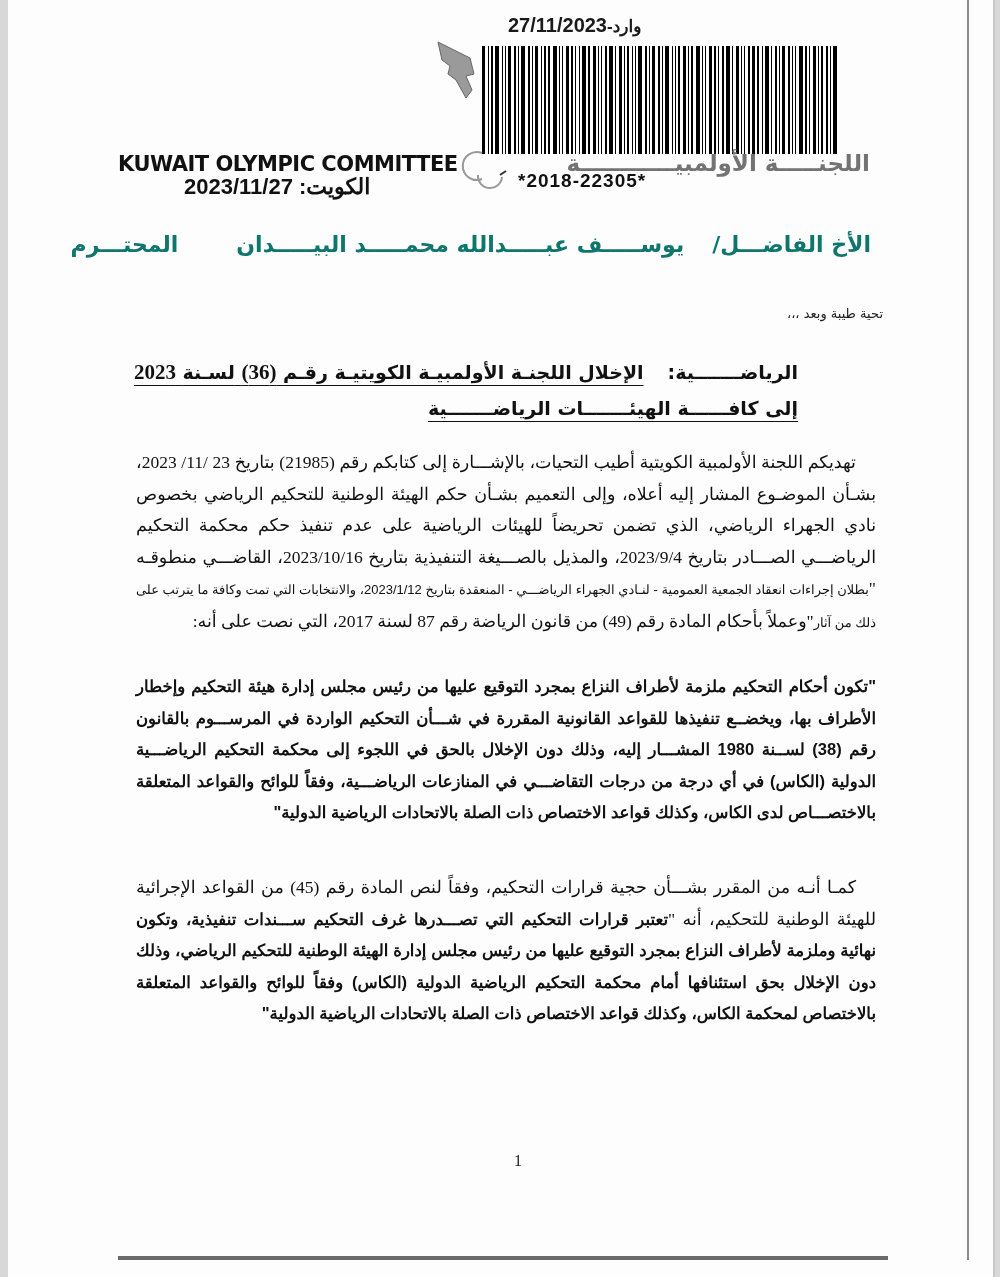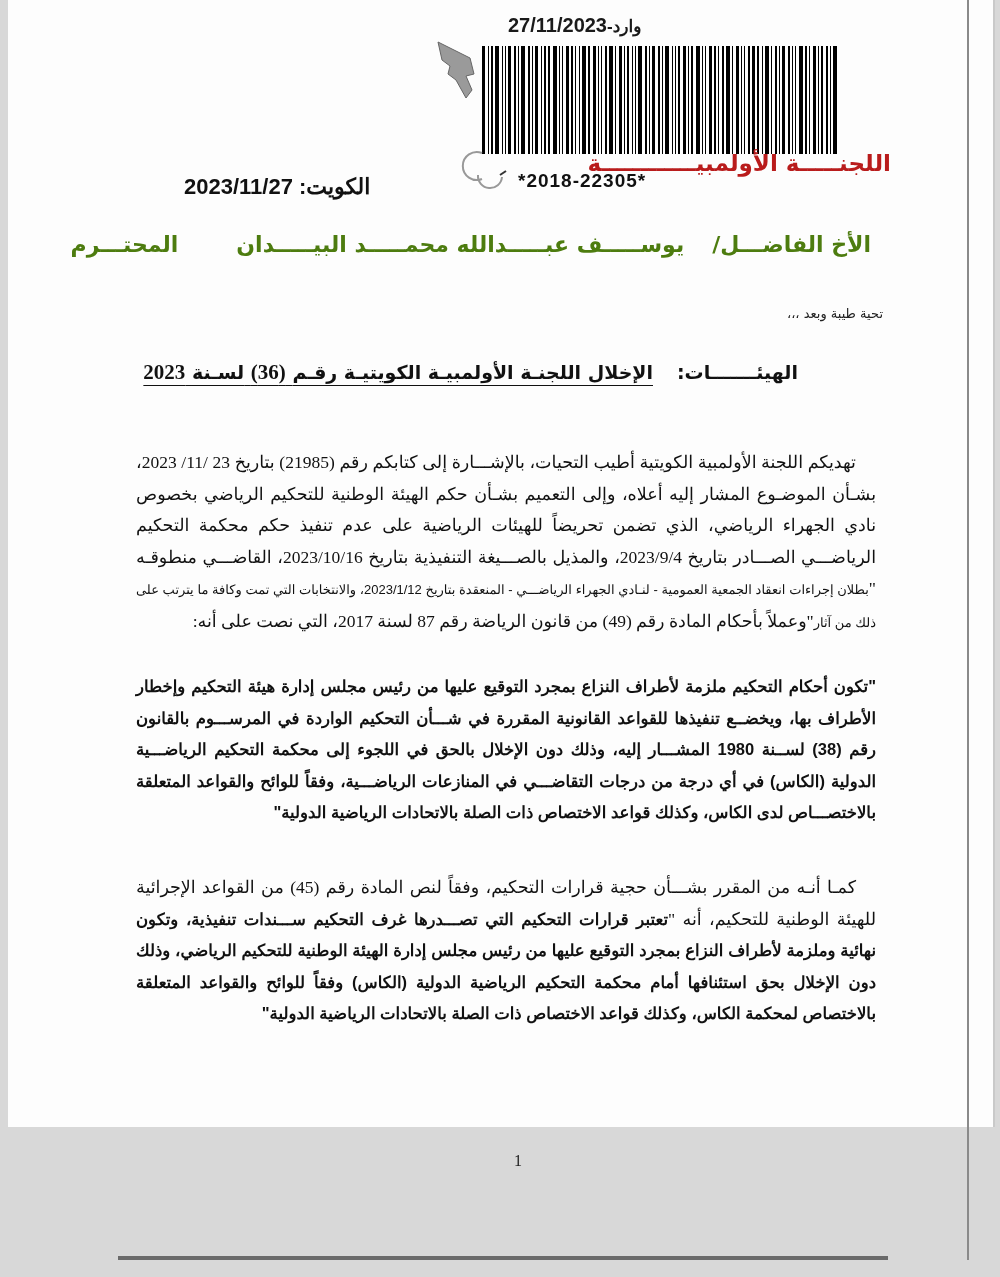--- a/index.html
+++ b/index.html
@@ -2,21 +2,21 @@
 <html><head>
 <meta charset="utf-8">
 <style>
   html, body { margin: 0; padding: 0; }
   body {
     width: 1000px; height: 1277px; background: #d8d8d8;
     font-family: "DejaVu Sans", sans-serif; color: #111;
     position: relative; overflow: hidden;
   }
   .page {
-    position: absolute; left: 8px; top: 0; width: 985px; height: 1127px;
+    position: absolute; left: 8px; top: 0; width: 985px; height: 1277px;
     background: #fdfdfd; border-right: 2px solid #c9c9c9;
   }
   .page-edge {
     position: absolute; right: 24px; top: 0; width: 2px; height: 1260px;
     background: #8a8a8a;
   }
   .stamp-date {
     position: absolute; top: 14px; left: 500px; width: 250px;
     font: bold 20px "Liberation Sans", sans-serif; letter-spacing: 1px;
     color: #1a1a1a; white-space: nowrap;
@@ -37,32 +37,32 @@
   .swirl { position: absolute; left: 452px; top: 145px; width: 55px; height: 50px; }
   .org-en {
     position: absolute; left: 110px; top: 152px;
     font: bold 21px "DejaVu Sans", sans-serif; color: #111; letter-spacing: -0.5px;
   }
   .kuwait-date {
     position: absolute; left: 176px; top: 174px;
     font: bold 22px "Liberation Sans", sans-serif; white-space: nowrap;
   }
   .org-ar {
-    position: absolute; right: 102px; top: 150px; direction: rtl;
-    font: bold 23px "DejaVu Sans", sans-serif; color: #b91c1c;
+    position: absolute; right: 123px; top: 150px; direction: rtl;
+    font: bold 23px "DejaVu Sans", sans-serif; color: #737373;
   }
   .ref-line {
     position: absolute; right: 140px; top: 174px; direction: rtl;
     font: bold 22px "DejaVu Sans", sans-serif; white-space: nowrap;
   }
   .ref-line .num { font-family: "Liberation Sans", sans-serif; }
   .ref-line .hand { color: #7a7a7a; font-weight: normal; font-style: italic; }
   .addr {
     position: absolute; right: 122px; direction: rtl;
-    font: bold 22px "DejaVu Sans", sans-serif; white-space: nowrap; color: #4d7c0f;
+    font: bold 22px "DejaVu Sans", sans-serif; white-space: nowrap; color: #0f766e;
   }
   .addr1 { top: 232px; }
   .addr2 { top: 270px; }
   .addr1 .sp { display: inline-block; width: 28px; }
   .addr1 .gap { display: inline-block; width: 58px; }
   .greeting {
     position: absolute; right: 110px; top: 306px; direction: rtl;
     font: 13px "DejaVu Sans", sans-serif; color: #222;
   }
   .subject {
@@ -196,35 +196,39 @@
     </div>
 
   <svg class="swirl" viewBox="0 0 55 50">
     <path d="M22 8 A14 14 0 1 0 22 34" fill="none" stroke="#999" stroke-width="2"></path>
     <path d="M18 30 A12 12 0 1 0 42 32" fill="none" stroke="#999" stroke-width="2"></path>
     <path d="M40 30 L46 26" stroke="#333" stroke-width="2"></path>
   </svg>
 
   <div class="barcode-number">*2018-22305*</div>
 
+  <div class="org-en">KUWAIT OLYMPIC COMMITTEE</div>
   <div class="kuwait-date">
     <span>2023/11/27</span>
     <span dir="rtl">الكويت:</span>
   </div>
 
   <div class="org-ar">اللجنـــــة الأولمبيــــــــــــة</div>
 
   <div class="addr addr1">
     <span>الأخ الفاضـــل/</span><span class="sp"></span><span>يوســـــف عبـــــدالله محمـــــد البيـــــدان</span><span class="gap"></span><span>المحتـــرم</span>
   </div>
 
   <div class="greeting">تحية طيبة وبعد ،،،</div>
 
   <div class="subject">
-    <span class="label">الهيئـــــــات:</span><span class="u"><span>الإخلال اللجنـة الأولمبيـة الكويتيـة رقـم</span> <span class="num">(36)</span> <span>لسـنة</span> <span class="num">2023</span></span>
+    <span class="label">الرياضـــــــية:</span><span class="u"><span>الإخلال اللجنـة الأولمبيـة الكويتيـة رقـم</span> <span class="num">(36)</span> <span>لسـنة</span> <span class="num">2023</span></span>
+  </div>
+  <div class="subject2">
+    <span class="u">إلى كافــــــة الهيئـــــــات الرياضـــــــية</span>
   </div>
 
   <div class="body p1">
     <span class="indent"></span><span>تهديكم اللجنة الأولمبية الكويتية أطيب التحيات، بالإشـــارة إلى كتابكم رقم (21985) بتاريخ 23 /11/ 2023، بشـأن الموضـوع المشار إليه أعلاه، وإلى التعميم بشـأن حكم الهيئة الوطنية للتحكيم الرياضي بخصوص نادي الجهراء الرياضي، الذي تضمن تحريضاً للهيئات الرياضية على عدم تنفيذ حكم محكمة التحكيم الرياضـــي الصـــادر بتاريخ 2023/9/4، والمذيل بالصـــيغة التنفيذية بتاريخ 2023/10/16، القاضـــي منطوقـه "</span><span class="b">بطلان إجراءات انعقاد الجمعية العمومية - لنـادي الجهراء الرياضـــي - المنعقدة بتاريخ 2023/1/12، والانتخابات التي تمت وكافة ما يترتب على ذلك من آثار</span><span>"وعملاً بأحكام المادة رقم (49) من قانون الرياضة رقم 87 لسنة 2017، التي نصت على أنه:</span>
   </div>
 
   <div class="body quote1">"تكون أحكام التحكيم ملزمة لأطراف النزاع بمجرد التوقيع عليها من رئيس مجلس إدارة هيئة التحكيم وإخطار الأطراف بها، ويخضــع تنفيذها للقواعد القانونية المقررة في شـــأن التحكيم الواردة في المرســـوم بالقانون رقم (38) لســنة 1980 المشـــار إليه، وذلك دون الإخلال بالحق في اللجوء إلى محكمة التحكيم الرياضـــية الدولية (الكاس) في أي درجة من درجات التقاضـــي في المنازعات الرياضـــية، وفقاً للوائح والقواعد المتعلقة بالاختصـــاص لدى الكاس، وكذلك قواعد الاختصاص ذات الصلة بالاتحادات الرياضية الدولية"</div>
 
   <div class="body p2">
     <span class="indent" style="display:inline-block;width:20px"></span><span>كمـا أنـه من المقرر بشـــأن حجية قرارات التحكيم، وفقاً لنص المادة رقم (45) من القواعد الإجرائية للهيئة الوطنية للتحكيم، أنه "</span><span class="b">تعتبر قرارات التحكيم التي تصـــدرها غرف التحكيم ســـندات تنفيذية، وتكون نهائية وملزمة لأطراف النزاع بمجرد التوقيع عليها من رئيس مجلس إدارة الهيئة الوطنية للتحكيم الرياضي، وذلك دون الإخلال بحق استئنافها أمام محكمة التحكيم الرياضية الدولية (الكاس) وفقاً للوائح والقواعد المتعلقة بالاختصاص لمحكمة الكاس، وكذلك قواعد الاختصاص ذات الصلة بالاتحادات الرياضية الدولية"</span>

